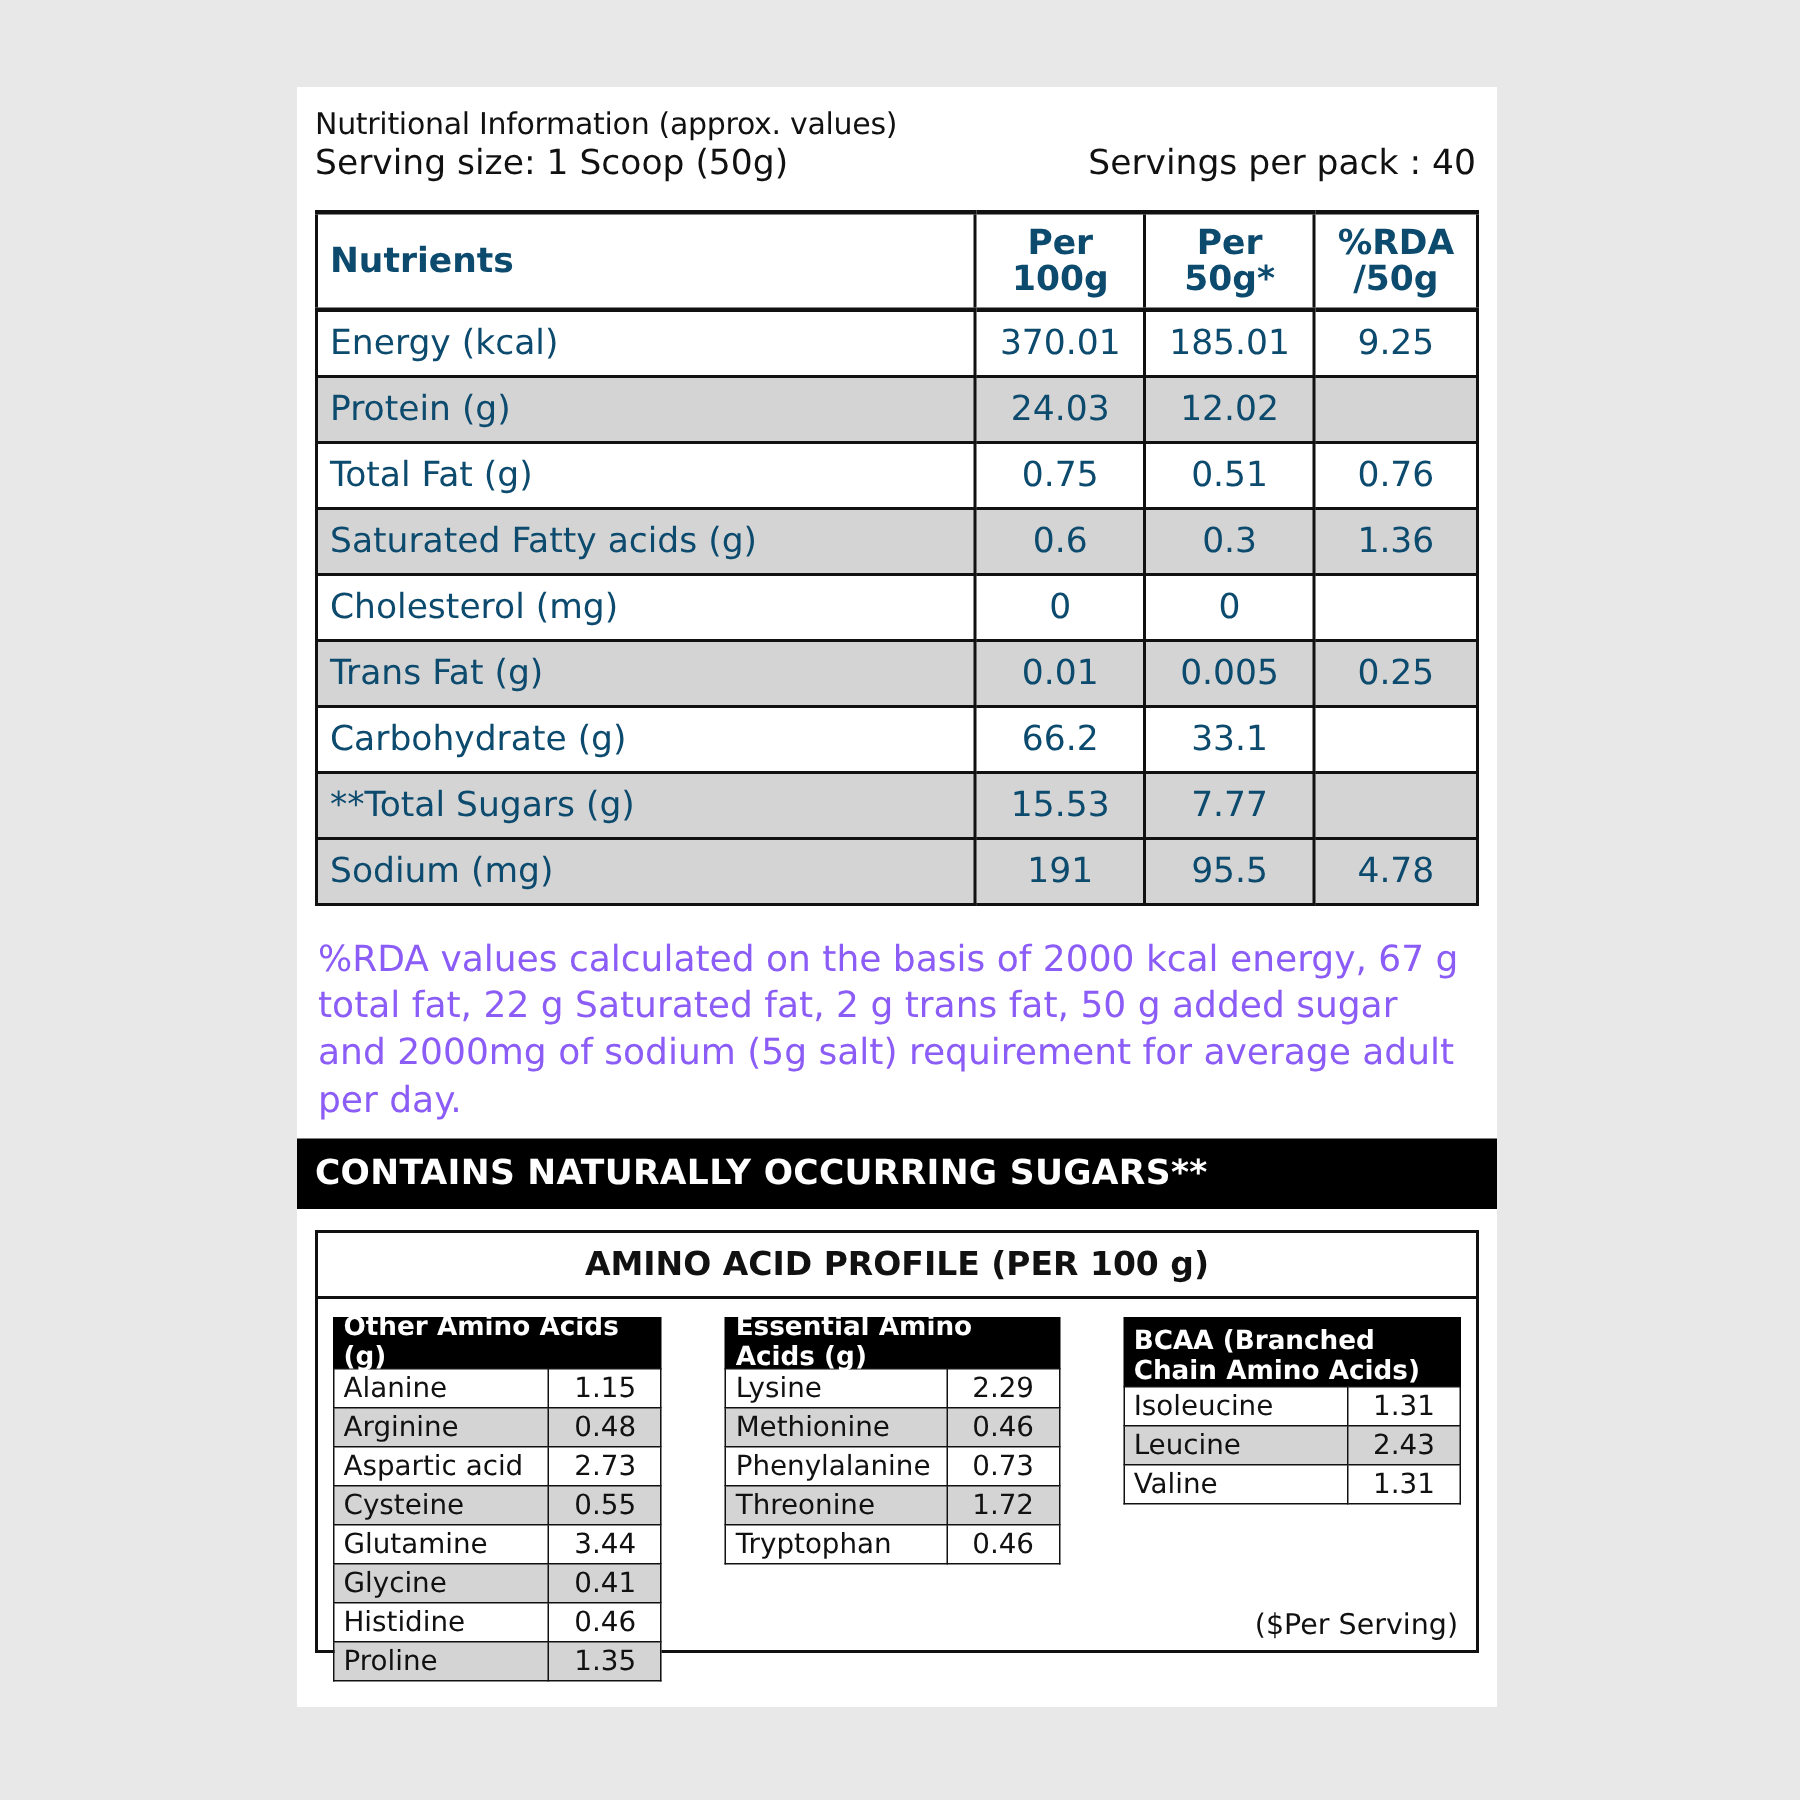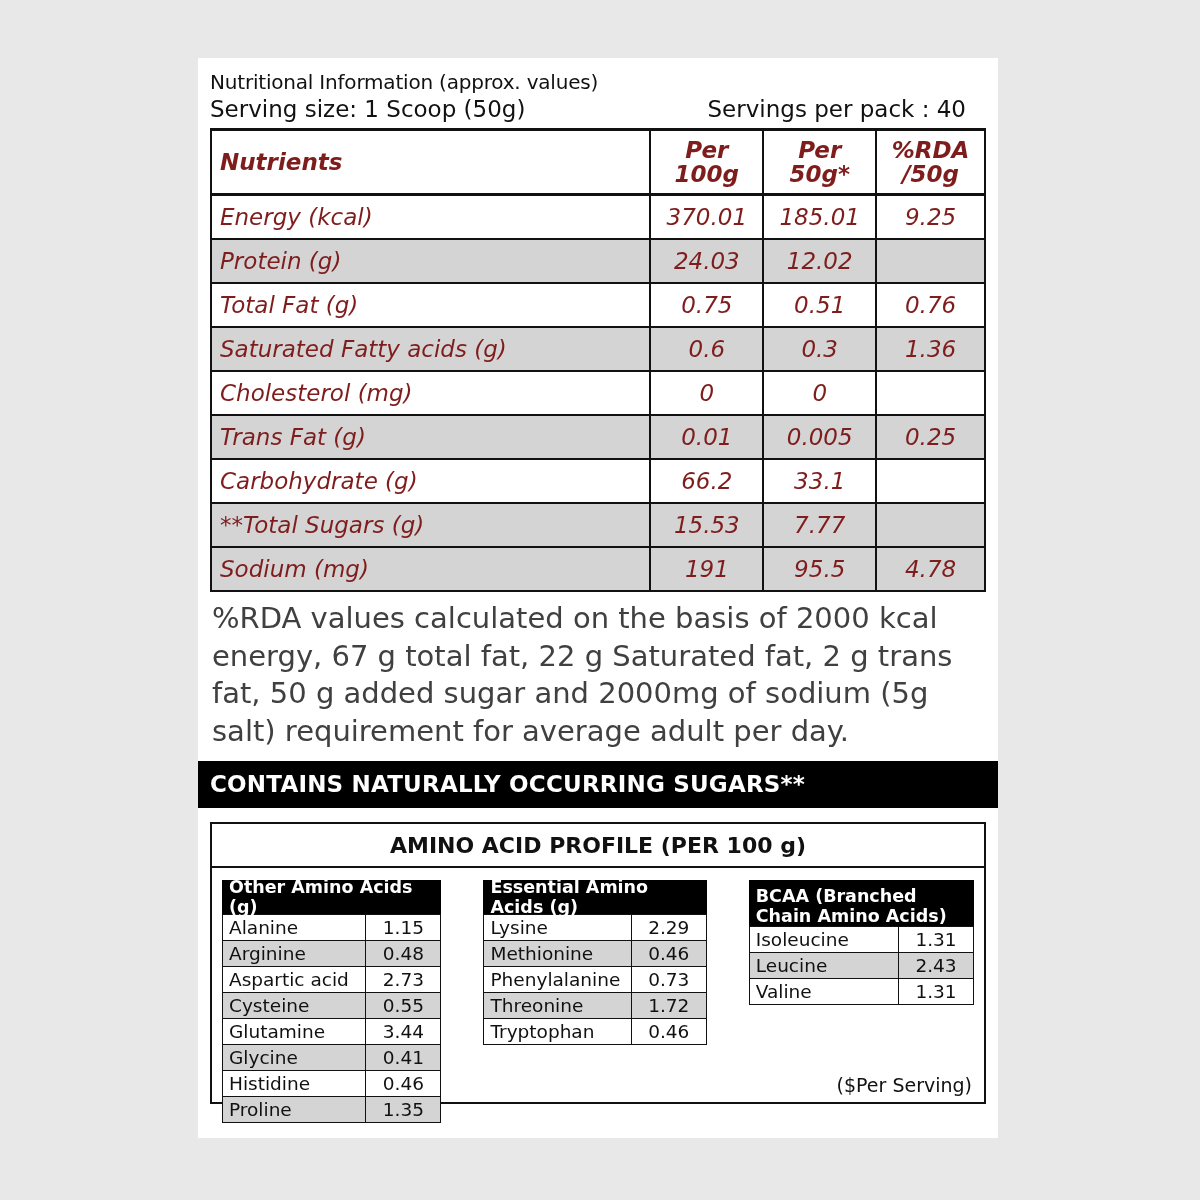--- a/index.html
+++ b/index.html
@@ -26,32 +26,31 @@
     color: #111;
     padding: 12px 0 2px 12px;
     letter-spacing: -0.2px;
   }
   .serving-row {
     display: flex;
     justify-content: space-between;
     align-items: baseline;
     font-size: 23px;
     color: #111;
-    padding: 0 32px 6px 12px;
+    padding: 0 14px 6px 12px;
   }
 
   
   table.nutrients {
     border-collapse: collapse;
     width: 776px;
-    margin: 0 12px;
+    margin: 12px 12px;
     table-layout: fixed;
     font-size: 23px;
-    color: #7f1d1d;
-    font-style: italic;
+    color: #0c4a6e;
   }
   table.nutrients th, table.nutrients td {
     border: 2px solid #111;
     padding: 0;
     height: 42px;
   }
   table.nutrients thead th {
     border-top: 3px solid #111;
     border-bottom: 3px solid #111;
     font-size: 23px;
@@ -71,23 +70,23 @@
   }
   td.val { text-align: center; }
   tr.shade td { background: #d4d4d4; }
   .col-name  { width: 436px; }
   .col-100   { width: 112px; }
   .col-50    { width: 112px; }
   .col-rda   { width: 108px; }
 
   
   .rda-note {
-    font-size: 29px;
+    font-size: 24px;
     line-height: 1.30;
-    color: #404040;
+    color: #8b5cf6;
     padding: 8px 14px 6px 14px;
   }
 
   
   .banner {
     background: #000;
     color: #fff;
     font-size: 23px;
     font-weight: bold;
     padding: 10px 0 11px 12px;

